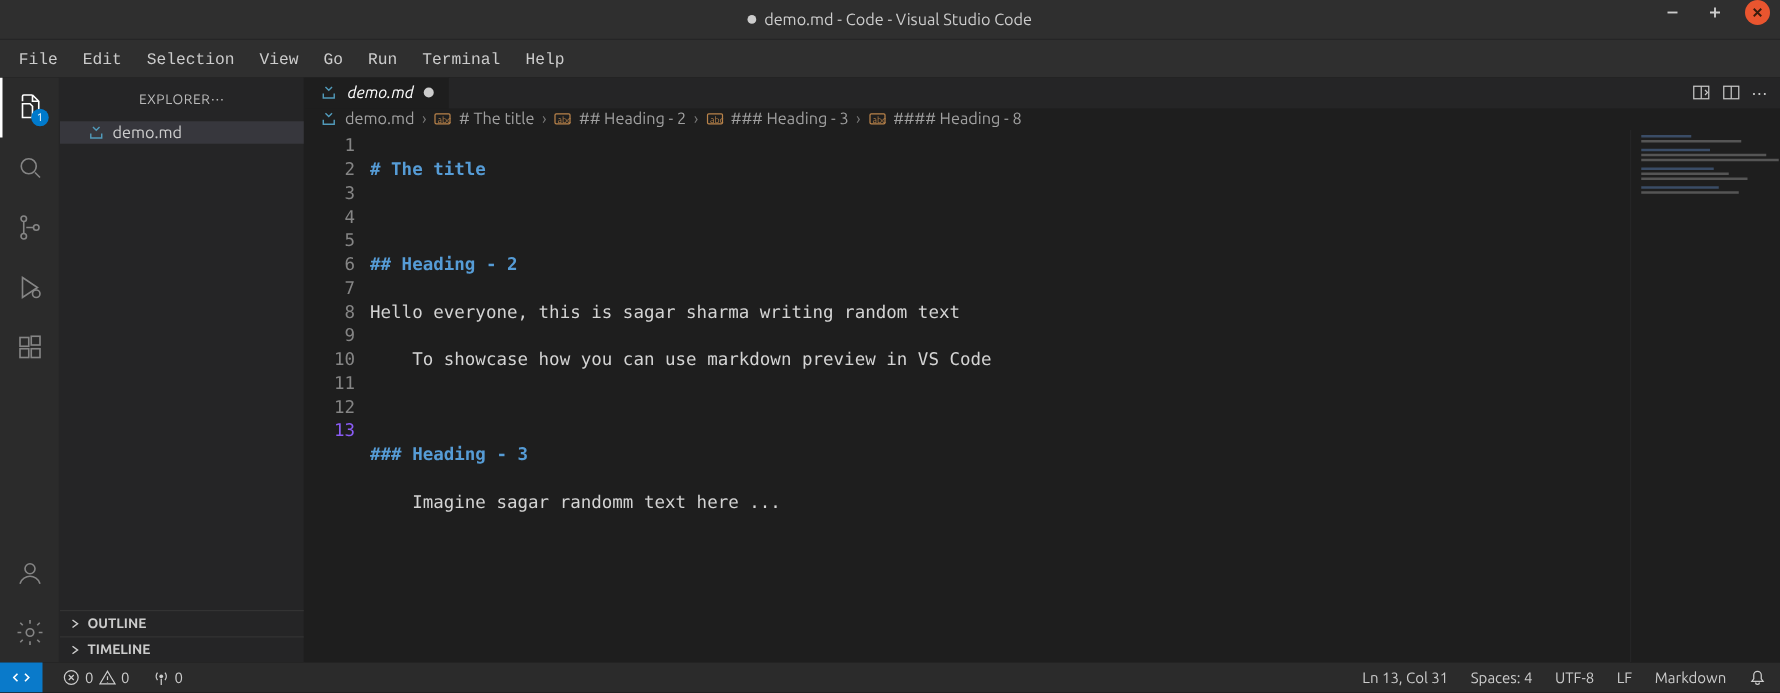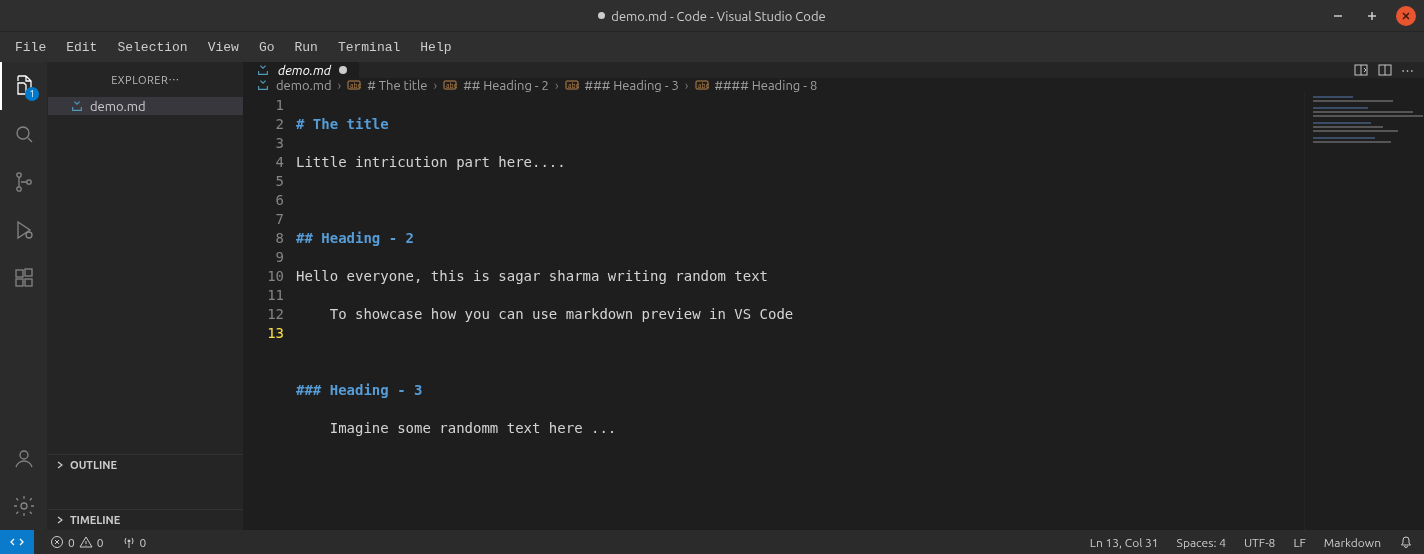--- a/index.html
+++ b/index.html
@@ -11,21 +11,20 @@
   height: 554px;
   overflow: hidden;
   font-size: 13px;
   display: flex;
   flex-direction: column;
 }
 .titlebar {
   height: 32px;
   background: #2f2f2f;
   display: flex;
-  align-items: center;
   justify-content: center;
   position: relative;
   border-bottom: 1px solid #252526;
 }
 .titlebar .title { color: #cccccc; font-size: 13px; display: flex; align-items: center; gap: 6px; }
 .titlebar .dot { width: 7px; height: 7px; background:#ccc; border-radius:50%; }
 .window-controls { position: absolute; right: 8px; display: flex; gap: 14px; align-items:center; }
 .window-controls .wc { width: 20px; height: 20px; display:flex; align-items:center; justify-content:center; color:#ccc; cursor:pointer; }
 .window-controls .close { width: 20px; height:20px; border-radius:50%; background:#e9552f; display:flex;align-items:center;justify-content:center;}
 .menubar {
@@ -58,21 +57,21 @@
   display:flex; flex-direction:column;
   border-right:1px solid #1e1e1e;
 }
 .sidebar-header { height: 35px; display:flex; align-items:center; justify-content:center; padding:0 12px; font-size:11px; letter-spacing:0.5px; color:#bbbbbb;}
 .sidebar-header .more { cursor:pointer;}
 .section-head { display:flex; align-items:center; gap:4px; font-size:11px; font-weight:700; color:#ccc; padding:3px 6px; cursor:pointer;}
 .section-body { flex:1;}
 .file-item { display:flex; align-items:center; gap:6px; padding:2px 0 2px 22px; font-size:13px; cursor:pointer;}
 .file-item.active { background:#37373d; }
 .md-icon { width:14px; height:14px; color:#519aba; }
-.bottom-sections .section-head { border-top:1px solid #333; padding:4px 6px;margin-top:34px;}
+.bottom-sections .section-head { border-top:1px solid #333; padding:4px 6px;}
 .editor-area { flex:1; display:flex; flex-direction:column; background:#1e1e1e; }
 .tabs-row { height:35px; display:flex; align-items:stretch; background:#252526; justify-content:space-between;}
 .tabs { display:flex;}
 .tab { display:flex; align-items:center; gap:8px; padding:0 12px; background:#1e1e1e; color:#fff; font-size:13px; font-style:italic; border-right:1px solid #252526; cursor:pointer;}
 .tab .mdot { width:8px; height:8px; background:#ccc; border-radius:50%;}
 .tab-actions { display:flex; align-items:center; gap:8px; padding:0 10px;}
 .tab-actions .ico{ color:#c5c5c5; cursor:pointer;}
 .breadcrumbs { height:24px; display:flex; align-items:center; gap:6px; padding:0 12px; font-size:13px; color:#a0a0a0; background:#1e1e1e;}
 .breadcrumbs .chev { color:#777; }
 .bc-sym { display:inline-flex;align-items:center;justify-content:center;}
@@ -288,32 +287,31 @@
           <div>3</div>
           <div>4</div>
           <div>5</div>
           <div>6</div>
           <div>7</div>
           <div>8</div>
           <div>9</div>
           <div>10</div>
           <div>11</div>
           <div>12</div>
-          <div style="color:#fde047">13</div>
+          <div style="color:#8b5cf6">13</div>
       </div>
       <div class="code">
 <div><span class="heading"># The title</span></div>
-<div><span class="txt">Little intricution part here....</span></div>
 <div><span class="txt"></span>&nbsp;</div>
 <div><span class="heading">## Heading - 2</span></div>
 <div><span class="txt">Hello everyone, this is sagar sharma writing random text</span></div>
 <div><span class="txt">    To showcase how you can use markdown preview in VS Code</span></div>
 <div><span class="txt"></span>&nbsp;</div>
 <div><span class="heading">### Heading - 3</span></div>
-<div><span class="txt">    Imagine some randomm text here ...</span></div>
+<div><span class="txt">    Imagine sagar randomm text here ...</span></div>
 <div><span class="txt"></span>&nbsp;</div>
 
 
       </div>
       <svg class="cursor-ibeam" width="12" height="20" viewBox="0 0 12 20">
           <path d="M3 2h6M3 18h6M6 2v16" stroke="#ccc" stroke-width="1.4"></path>
         </svg>
       <div class="minimap">
         <div class="mm-line" style="top:4px;width:40px"></div>
         <div class="mm-line" style="top:8px;width:80px;background:#555"></div>

